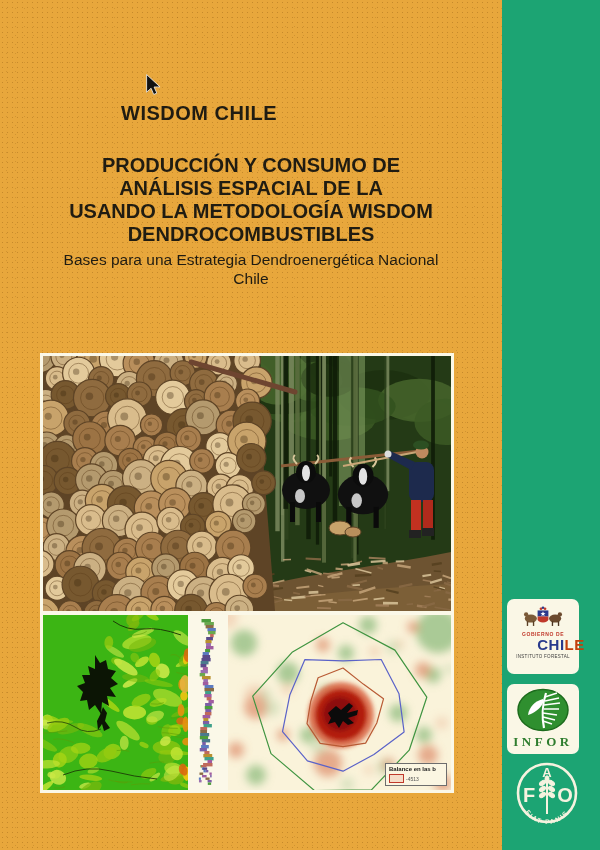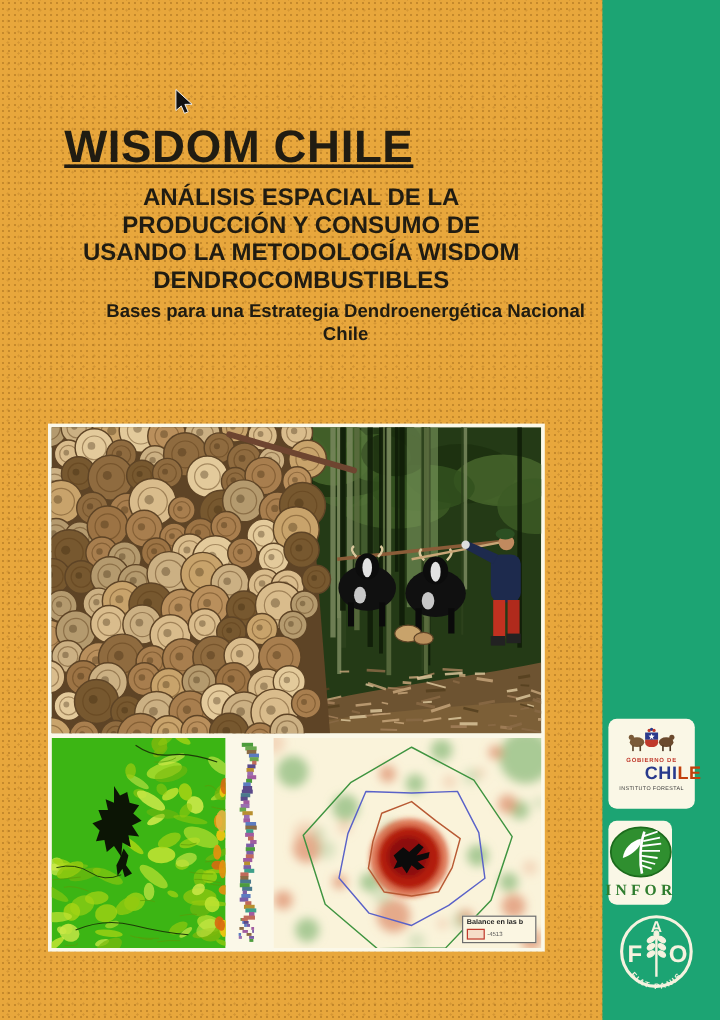--- a/index.html
+++ b/index.html
@@ -7,43 +7,43 @@
   .page{position:absolute;left:0;top:0;width:600px;height:850px;
     background-color:var(--page-background,#E8A73C);
     background-image:
       radial-gradient(rgba(116,67,8,0.30) 0.8px, rgba(116,67,8,0) 1px),
       radial-gradient(rgba(116,67,8,0.18) 0.8px, rgba(116,67,8,0) 1px);
     background-size:5px 5px, 9px 9px;
     background-position:0 0, 2px 4px;}
   .stripe{position:absolute;left:502px;top:0;width:98px;height:850px;background:var(--stripe-green,#1CA473);}
   .cursor{position:absolute;left:145px;top:74px;width:17px;height:23px;z-index:50;}
   .title-block{position:absolute;left:0;top:0;width:502px;text-align:center;color:var(--title-text,#201C12);}
-  .title{position:absolute;top:102px;width:398px;font-size:38px;font-weight:bold;letter-spacing:0.5px;text-decoration:underline;}
+  .title{position:absolute;top:102px;width:398px;font-size:20px;font-weight:bold;letter-spacing:0.5px;}
   .subtitle{position:absolute;top:154px;width:502px;font-size:20px;font-weight:bold;line-height:23px;}
-  .tagline{position:absolute;top:250px;width:502px;font-size:15.5px;font-weight:bold;line-height:19px;margin-left:37px;}
+  .tagline{position:absolute;top:250px;width:502px;font-size:15.5px;font-weight:normal;line-height:19px;}
   .media-panel{position:absolute;left:40px;top:353px;width:414px;height:440px;background:var(--panel-cream,#FBF8E8);padding:3px;box-sizing:border-box;}
   .maps-row{position:relative;margin-top:4px;height:175px;display:flex;}
   #green-svg{width:145px;height:175px;margin-right:2px;display:block;}
   #chile-svg{width:38px;height:175px;display:block;}
   #heat-svg{width:223px;height:175px;display:block;}
   #photo-svg{display:block;width:408px;height:255px;}
   .heat-legend{position:absolute;right:4px;bottom:4px;width:62px;background:#fbf6e2;border:1px solid #6d6d6d;padding:2px 3px;box-sizing:border-box;}
   .hl-title{font-size:6px;font-weight:bold;color:#1b1b1b;white-space:nowrap;overflow:hidden;}
   .hl-row{display:flex;align-items:center;gap:2px;margin-top:2px;}
   .hl-swatch{display:inline-block;width:13px;height:7px;background:#f6ddc8;border:1.6px solid #c0392b;}
   .hl-label{font-size:5px;color:#555;}
   .logo-box{position:absolute;background:#FAF7E6;border-radius:7px;display:flex;flex-direction:column;align-items:center;box-sizing:border-box;}
   .chile-box{left:507px;top:599px;width:72px;height:75px;padding-top:4px;}
   .coat{width:46px;height:27px;}
   .gob{font-size:5px;color:#C0392B;font-weight:bold;letter-spacing:0.6px;margin-top:1px;}
   .chile-name{font-size:15px;font-weight:bold;line-height:15px;letter-spacing:0.5px;}
   .cn-blue{color:#283A8C;margin-left:36px;}
   .cn-red{color:#c2410c;}
   .inst{font-size:4.5px;color:#3A3A3A;letter-spacing:0.3px;margin-top:1.5px;}
-  .infor-box{left:507px;top:684px;width:53px;height:70px;}
+  .infor-box{left:507px;top:684px;width:72px;height:70px;}
   .infor-svg{width:72px;height:70px;display:block;}
   .infor-text{font-family:"Liberation Serif",serif;font-size:13px;font-weight:bold;letter-spacing:3.5px;fill:#2F7D2F;}
   .fao-svg{position:absolute;left:508px;top:756px;width:78px;height:80px;}
   .fao-letter{font-family:"Liberation Sans",sans-serif;font-size:20px;font-weight:bold;fill:#F6F2DF;text-anchor:middle;}
   .fao-letter-a{font-size:13px;}
   .fao-motto{font-size:6.5px;font-weight:bold;letter-spacing:1.6px;fill:#F6F2DF;}
 </style>
 </head>
 <body>
 
@@ -51,22 +51,22 @@
 
   <div class="stripe"></div>
 
   <svg class="cursor" viewBox="0 0 14 20">
     <path d="M1,0.5 L1,15.8 L4.9,12.4 L7.2,17.8 L9.9,16.6 L7.5,11.3 L12.7,11.2 Z" fill="#121212" stroke="#f2f2f2" stroke-width="0.7"></path>
   </svg>
 
   <div class="title-block">
     <div class="title">WISDOM CHILE</div>
     <div class="subtitle">
+      <div>PRODUCCIÓN Y CONSUMO DE</div>
       <div>ANÁLISIS ESPACIAL DE LA</div>
-      <div>PRODUCCIÓN Y CONSUMO DE</div>
       <div>USANDO LA METODOLOGÍA WISDOM</div>
       <div>DENDROCOMBUSTIBLES</div>
     </div>
     <div class="tagline">
       <div>Bases para una Estrategia Dendroenergética Nacional</div>
       <div>Chile</div>
     </div>
   </div>
 
   <div class="media-panel">

